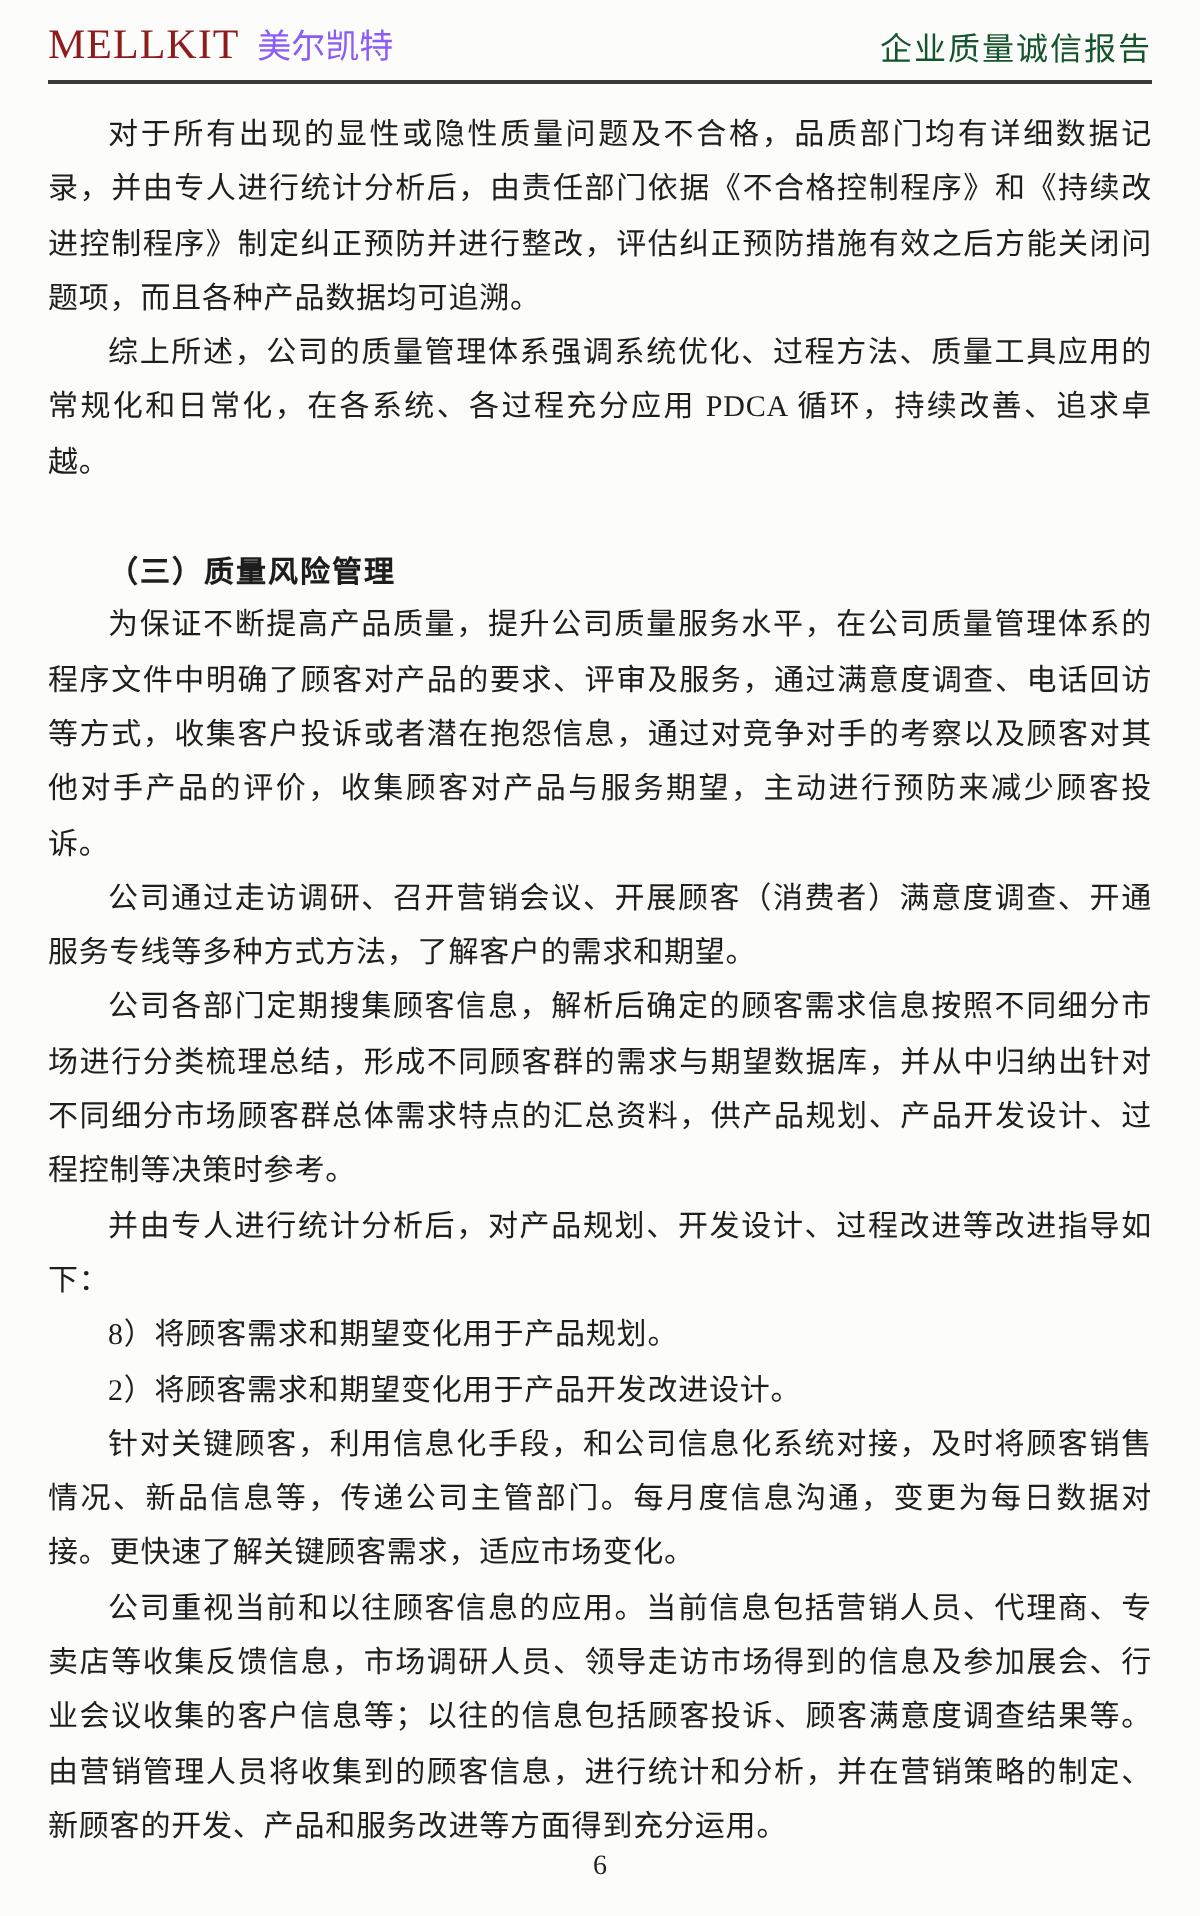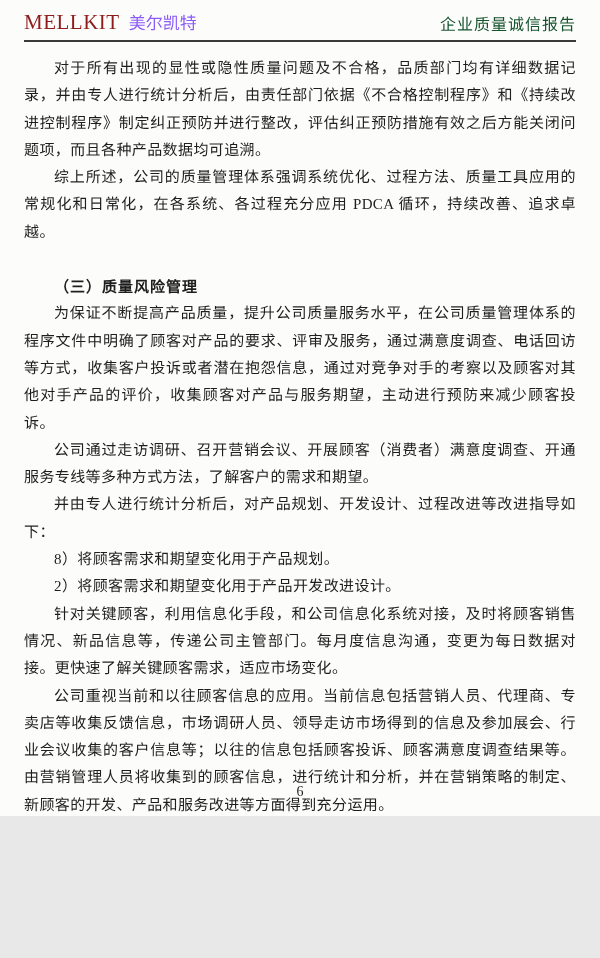--- a/index.html
+++ b/index.html
@@ -4,21 +4,21 @@
 <title>企业质量诚信报告</title>
 <style>
   html, body {
     margin: 0;
     padding: 0;
     background: #e8e8e8;
   }
   .page {
     position: relative;
     width: 600px;
-    height: 816px;
+    height: 958px;
     margin: 0 auto;
     background: #fcfcfb;
     box-sizing: border-box;
     padding: 0 24px;
     font-family: "Liberation Serif", "DejaVu Serif", serif;
     color: #1e1e1e;
     overflow: hidden;
   }
   .page-header {
     display: flex;
@@ -92,20 +92,21 @@
     </div>
     <div class="header-title">企业质量诚信报告</div>
   </div>
 
   <div class="doc-body">
     <p class="para-indent">对于所有出现的显性或隐性质量问题及不合格，品质部门均有详细数据记录，并由专人进行统计分析后，由责任部门依据《不合格控制程序》和《持续改进控制程序》制定纠正预防并进行整改，评估纠正预防措施有效之后方能关闭问题项，而且各种产品数据均可追溯。</p>
     <p class="para-indent">综上所述，公司的质量管理体系强调系统优化、过程方法、质量工具应用的常规化和日常化，在各系统、各过程充分应用 PDCA 循环，持续改善、追求卓越。</p>
     <p class="section-heading">（三）质量风险管理</p>
     <p class="para-indent">为保证不断提高产品质量，提升公司质量服务水平，在公司质量管理体系的程序文件中明确了顾客对产品的要求、评审及服务，通过满意度调查、电话回访等方式，收集客户投诉或者潜在抱怨信息，通过对竞争对手的考察以及顾客对其他对手产品的评价，收集顾客对产品与服务期望，主动进行预防来减少顾客投诉。</p>
     <p class="para-indent">公司通过走访调研、召开营销会议、开展顾客（消费者）满意度调查、开通服务专线等多种方式方法，了解客户的需求和期望。</p>
+    <p class="para-indent">公司各部门定期搜集顾客信息，解析后确定的顾客需求信息按照不同细分市场进行分类梳理总结，形成不同顾客群的需求与期望数据库，并从中归纳出针对不同细分市场顾客群总体需求特点的汇总资料，供产品规划、产品开发设计、过程控制等决策时参考。</p>
     <p class="para-indent">并由专人进行统计分析后，对产品规划、开发设计、过程改进等改进指导如下：</p>
     <p class="para-indent">8）将顾客需求和期望变化用于产品规划。</p>
     <p class="para-indent">2）将顾客需求和期望变化用于产品开发改进设计。</p>
     <p class="para-indent">针对关键顾客，利用信息化手段，和公司信息化系统对接，及时将顾客销售情况、新品信息等，传递公司主管部门。每月度信息沟通，变更为每日数据对接。更快速了解关键顾客需求，适应市场变化。</p>
     <p class="para-indent">公司重视当前和以往顾客信息的应用。当前信息包括营销人员、代理商、专卖店等收集反馈信息，市场调研人员、领导走访市场得到的信息及参加展会、行业会议收集的客户信息等；以往的信息包括顾客投诉、顾客满意度调查结果等。由营销管理人员将收集到的顾客信息，进行统计和分析，并在营销策略的制定、新顾客的开发、产品和服务改进等方面得到充分运用。</p>
   </div>
 
   <div class="page-footer">6</div>
 
 </div>

